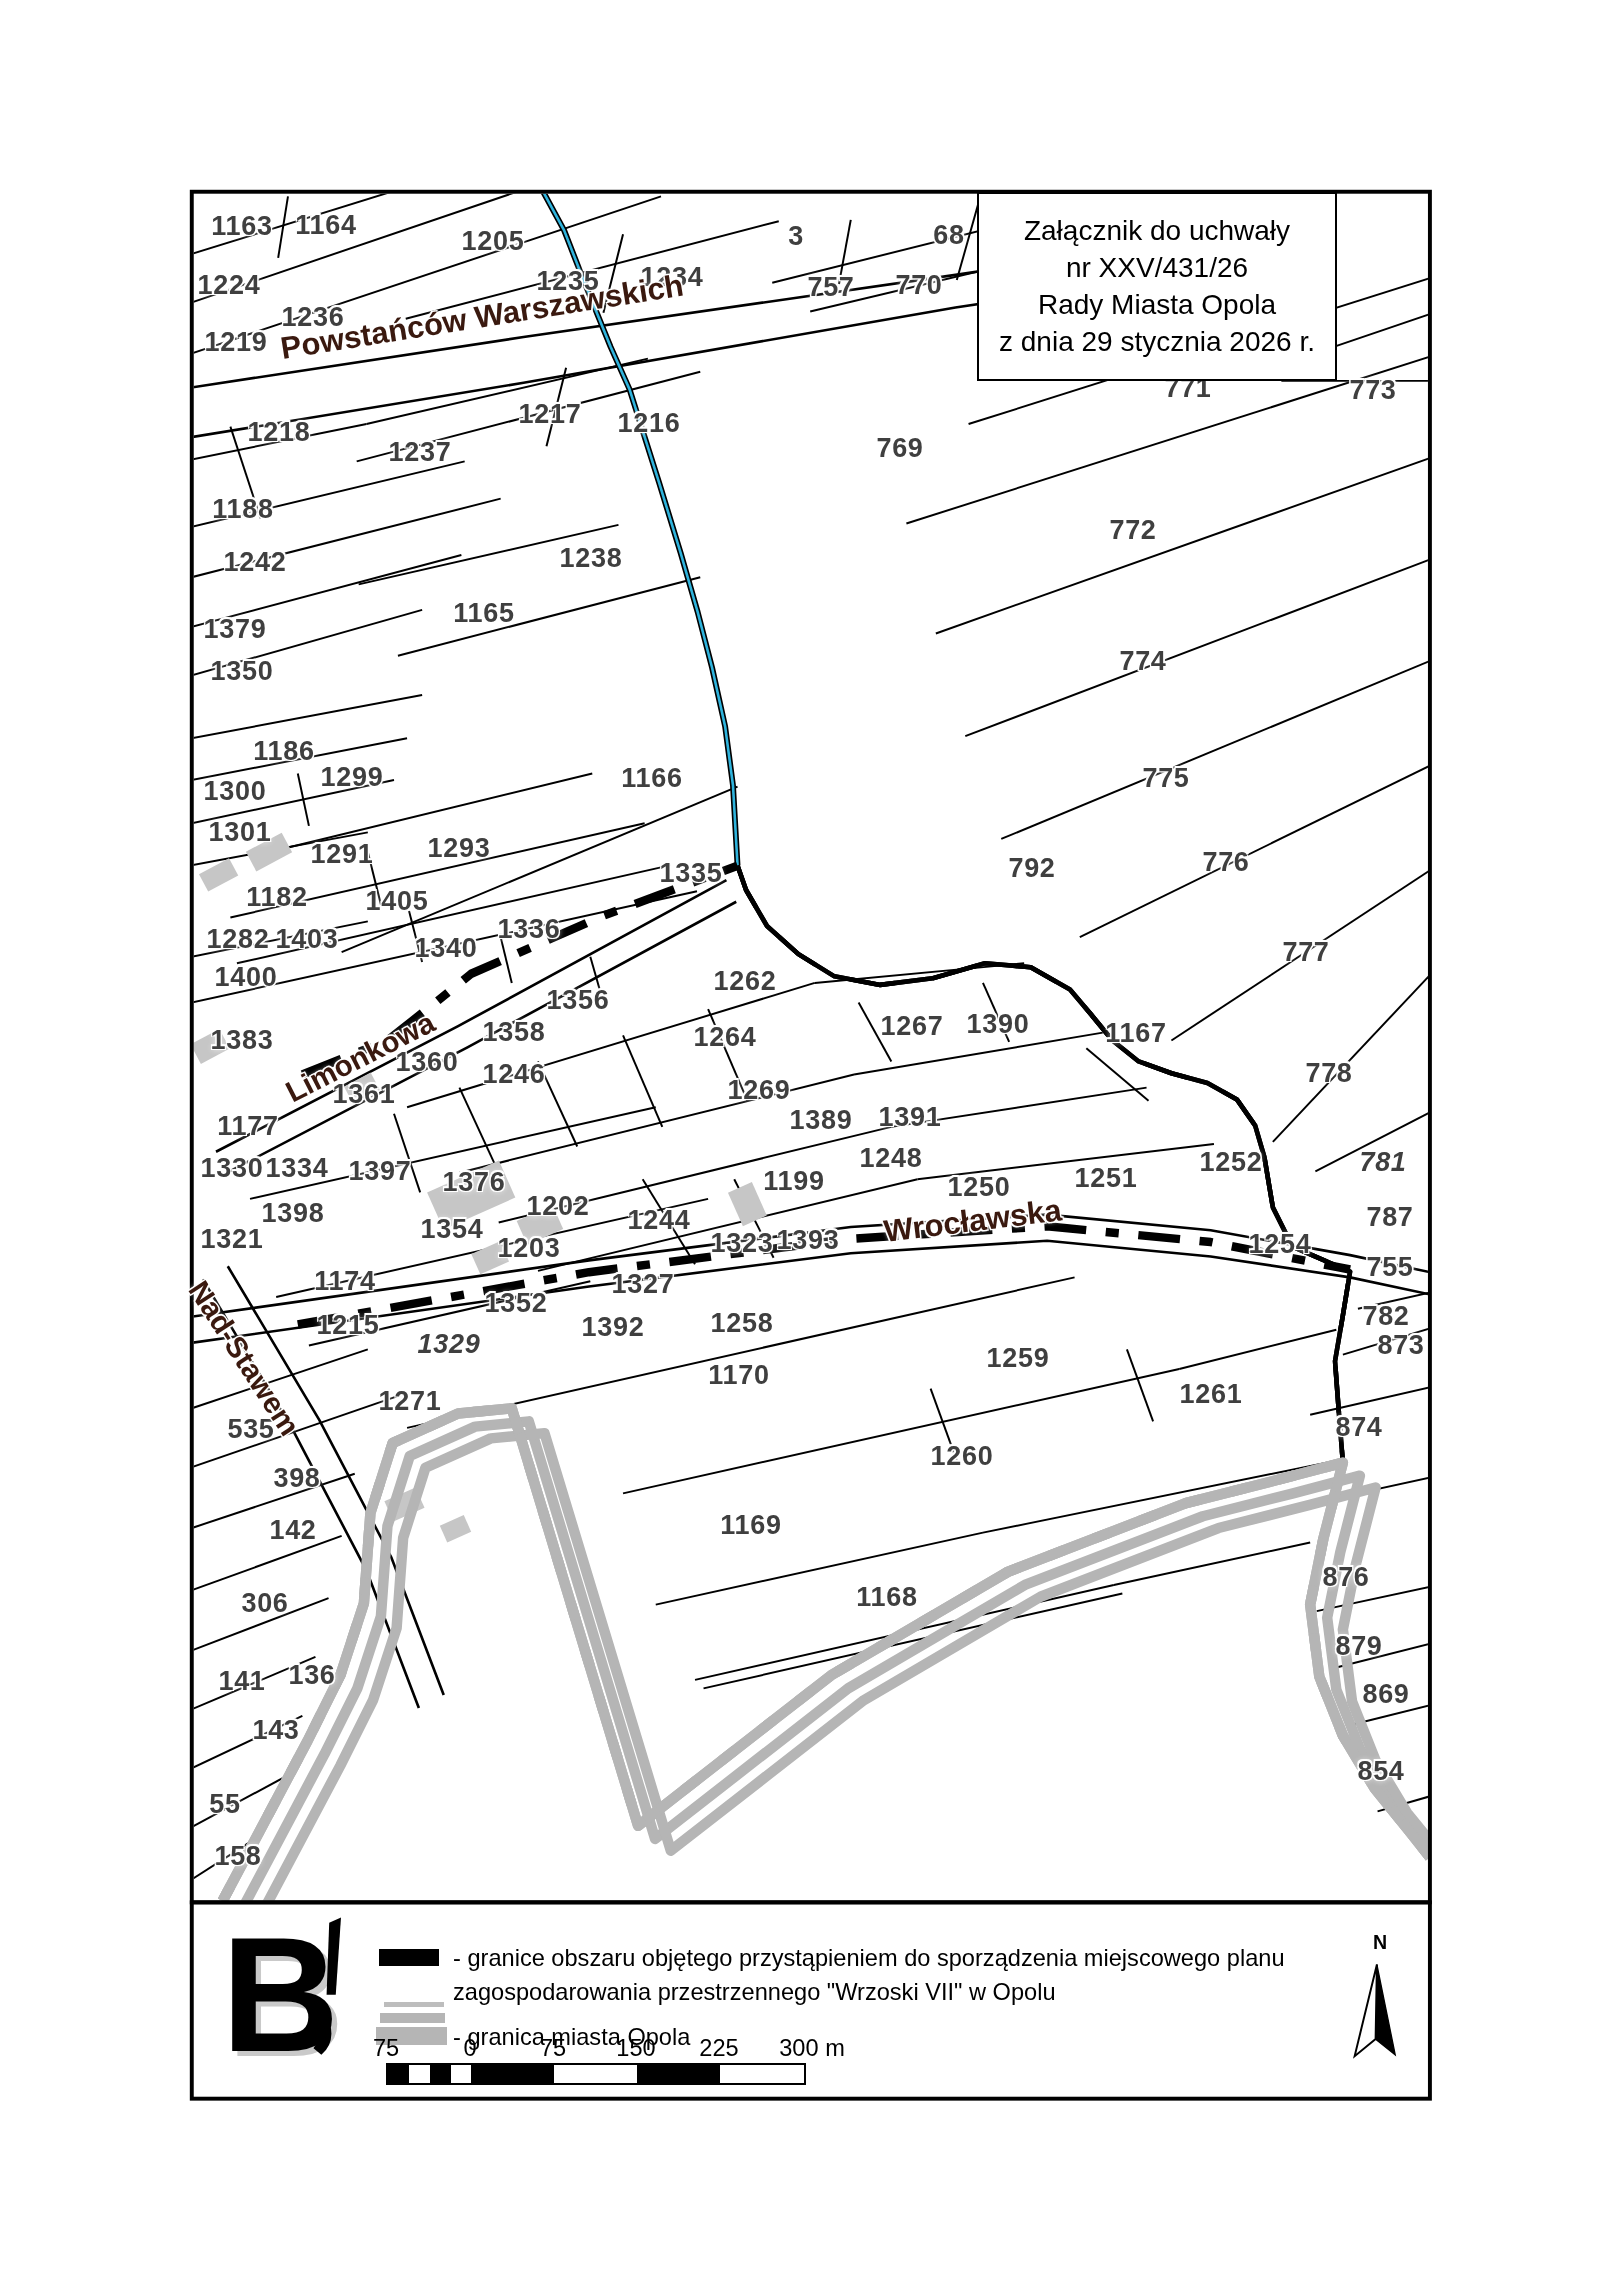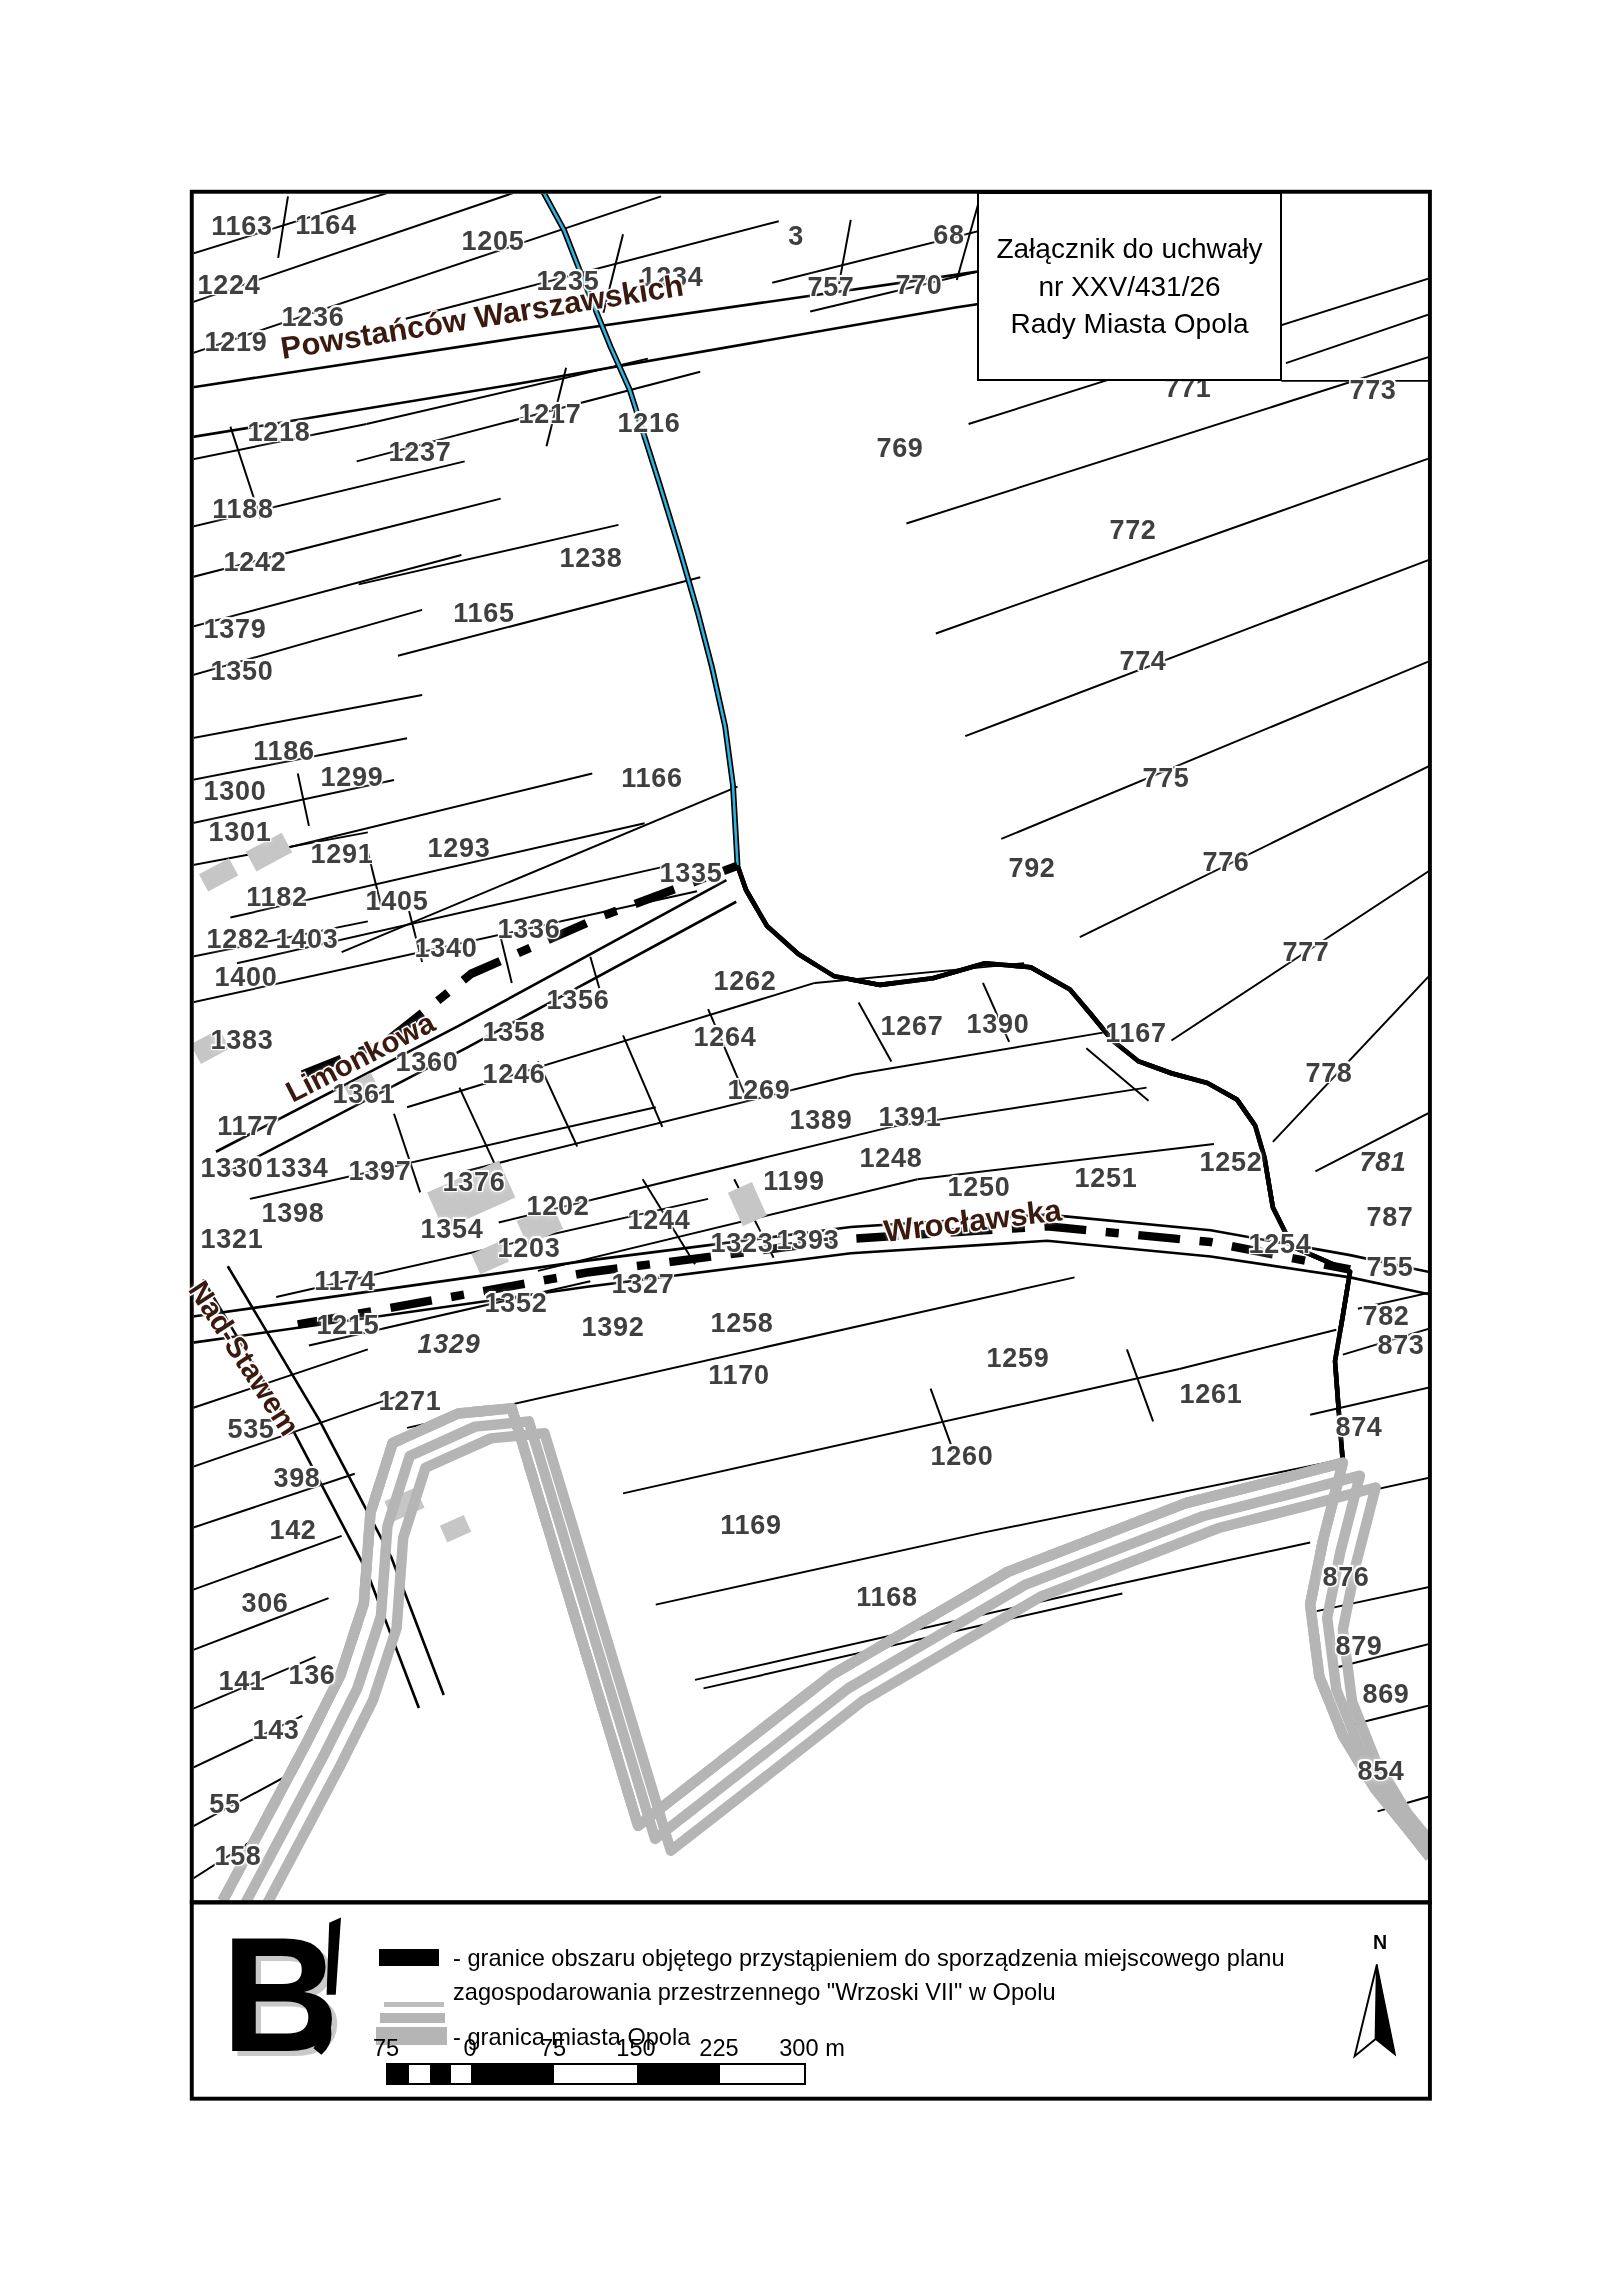--- a/index.html
+++ b/index.html
@@ -9,21 +9,21 @@
   .labels{position:absolute;left:0;top:0;width:100%;height:100%;z-index:2;}
   .parcel-label{position:absolute;transform:translate(-50%,-50%);
      font-weight:bold;font-size:27px;color:#3f3f3f;white-space:nowrap;letter-spacing:0.7px;
      text-shadow:-1.3px -1.3px 0 #fff,1.3px -1.3px 0 #fff,-1.3px 1.3px 0 #fff,1.3px 1.3px 0 #fff,0 0 5.9px #fff;}
   .street-label{position:absolute;font-weight:bold;color:#3a190f;white-space:nowrap;
      text-shadow:-1.3px -1.3px 0 #fff,1.3px -1.3px 0 #fff,-1.3px 1.3px 0 #fff,1.3px 1.3px 0 #fff,0 0 5.2px #fff;}
   #street-powstancow{left:281px;top:331px;font-size:31px;transform:rotate(-9deg);transform-origin:left center;}
   #street-limonkowa{left:288px;top:1077px;font-size:29.5px;transform:rotate(-27deg);transform-origin:left center;}
   #street-wroclawska{left:884px;top:1214px;font-size:31px;transform:rotate(-7deg);transform-origin:left center;}
   #street-nadstawem{left:196px;top:1267px;font-size:29.5px;transform:rotate(57deg);transform-origin:left center;}
-  .title-box{position:absolute;left:977px;top:192px;width:305px;height:189px;background:#fff;
+  .title-box{position:absolute;left:977px;top:192px;width:360px;height:189px;background:#fff;
      border:2.6px solid #000;box-sizing:border-box;z-index:3;display:flex;flex-direction:column;
      justify-content:center;align-items:center;gap:9.2px;}
   .title-box div{font-size:28px;color:#000;line-height:1.0;}
   .legend-area{position:absolute;left:192px;top:1903px;width:1238px;height:196px;z-index:2;}
   .legend-text{position:absolute;font-size:23.6px;color:#000;white-space:nowrap;transform:translateY(-50%);}
   #leg-line1{left:261px;top:55px;}
   #leg-line2{left:261px;top:89px;}
   #leg-line3{left:261px;top:134px;}
   .leg-swatch-black{position:absolute;left:187px;top:46px;width:60px;height:17px;background:#000;}
   .leg-gray1{position:absolute;left:192px;top:99px;width:60px;height:5.2px;background:#bdbdbd;}
@@ -348,20 +348,21 @@
     <div class="street-label" id="street-powstancow">Powstańców Warszawskich</div>
     <div class="street-label" id="street-limonkowa">Limonkowa</div>
     <div class="street-label" id="street-wroclawska">Wrocławska</div>
     <div class="street-label" id="street-nadstawem">Nad-Stawem</div>
   </div>
 
   <div class="title-box">
     <div>Załącznik do uchwały</div>
     <div>nr XXV/431/26</div>
     <div>Rady Miasta Opola</div>
+    <div>z dnia 29 stycznia 2026 r.</div>
   </div>
 
   <div class="legend-area">
     <div class="leg-swatch-black"></div>
     <div class="legend-text" id="leg-line1">- granice obszaru objętego przystąpieniem do sporządzenia miejscowego planu</div>
     <div class="legend-text" id="leg-line2">zagospodarowania przestrzennego "Wrzoski VII" w Opolu</div>
     <div class="leg-gray1"></div>
     <div class="leg-gray2"></div>
     <div class="leg-gray3"></div>
     <div class="legend-text" id="leg-line3">- granica miasta Opola</div>

